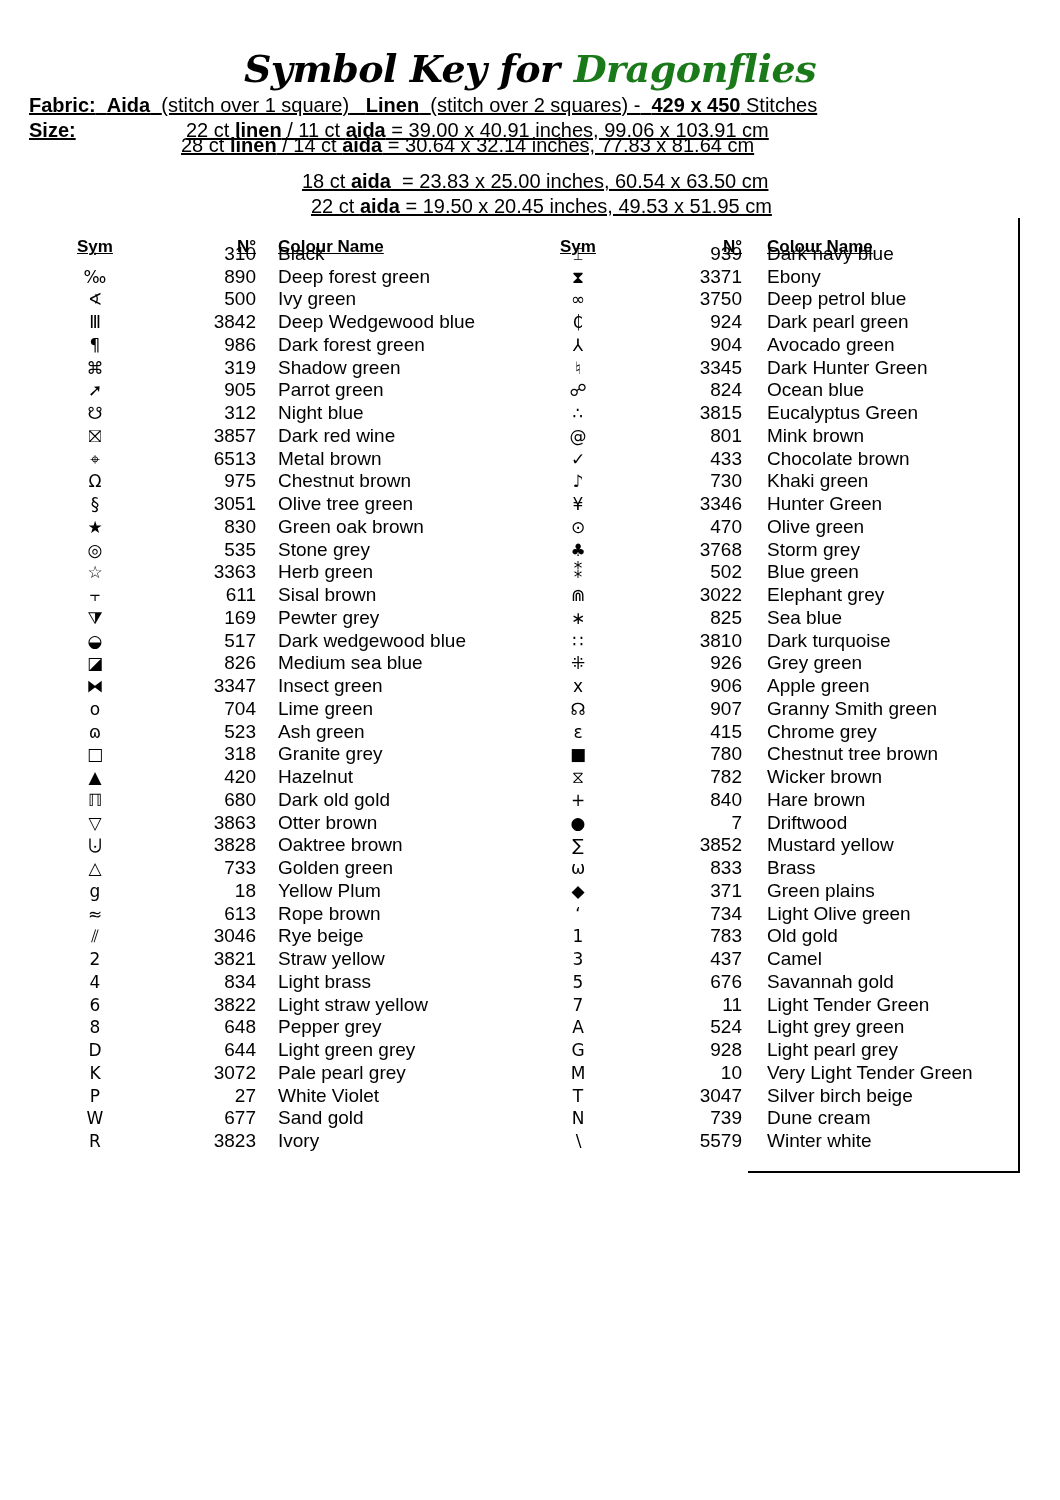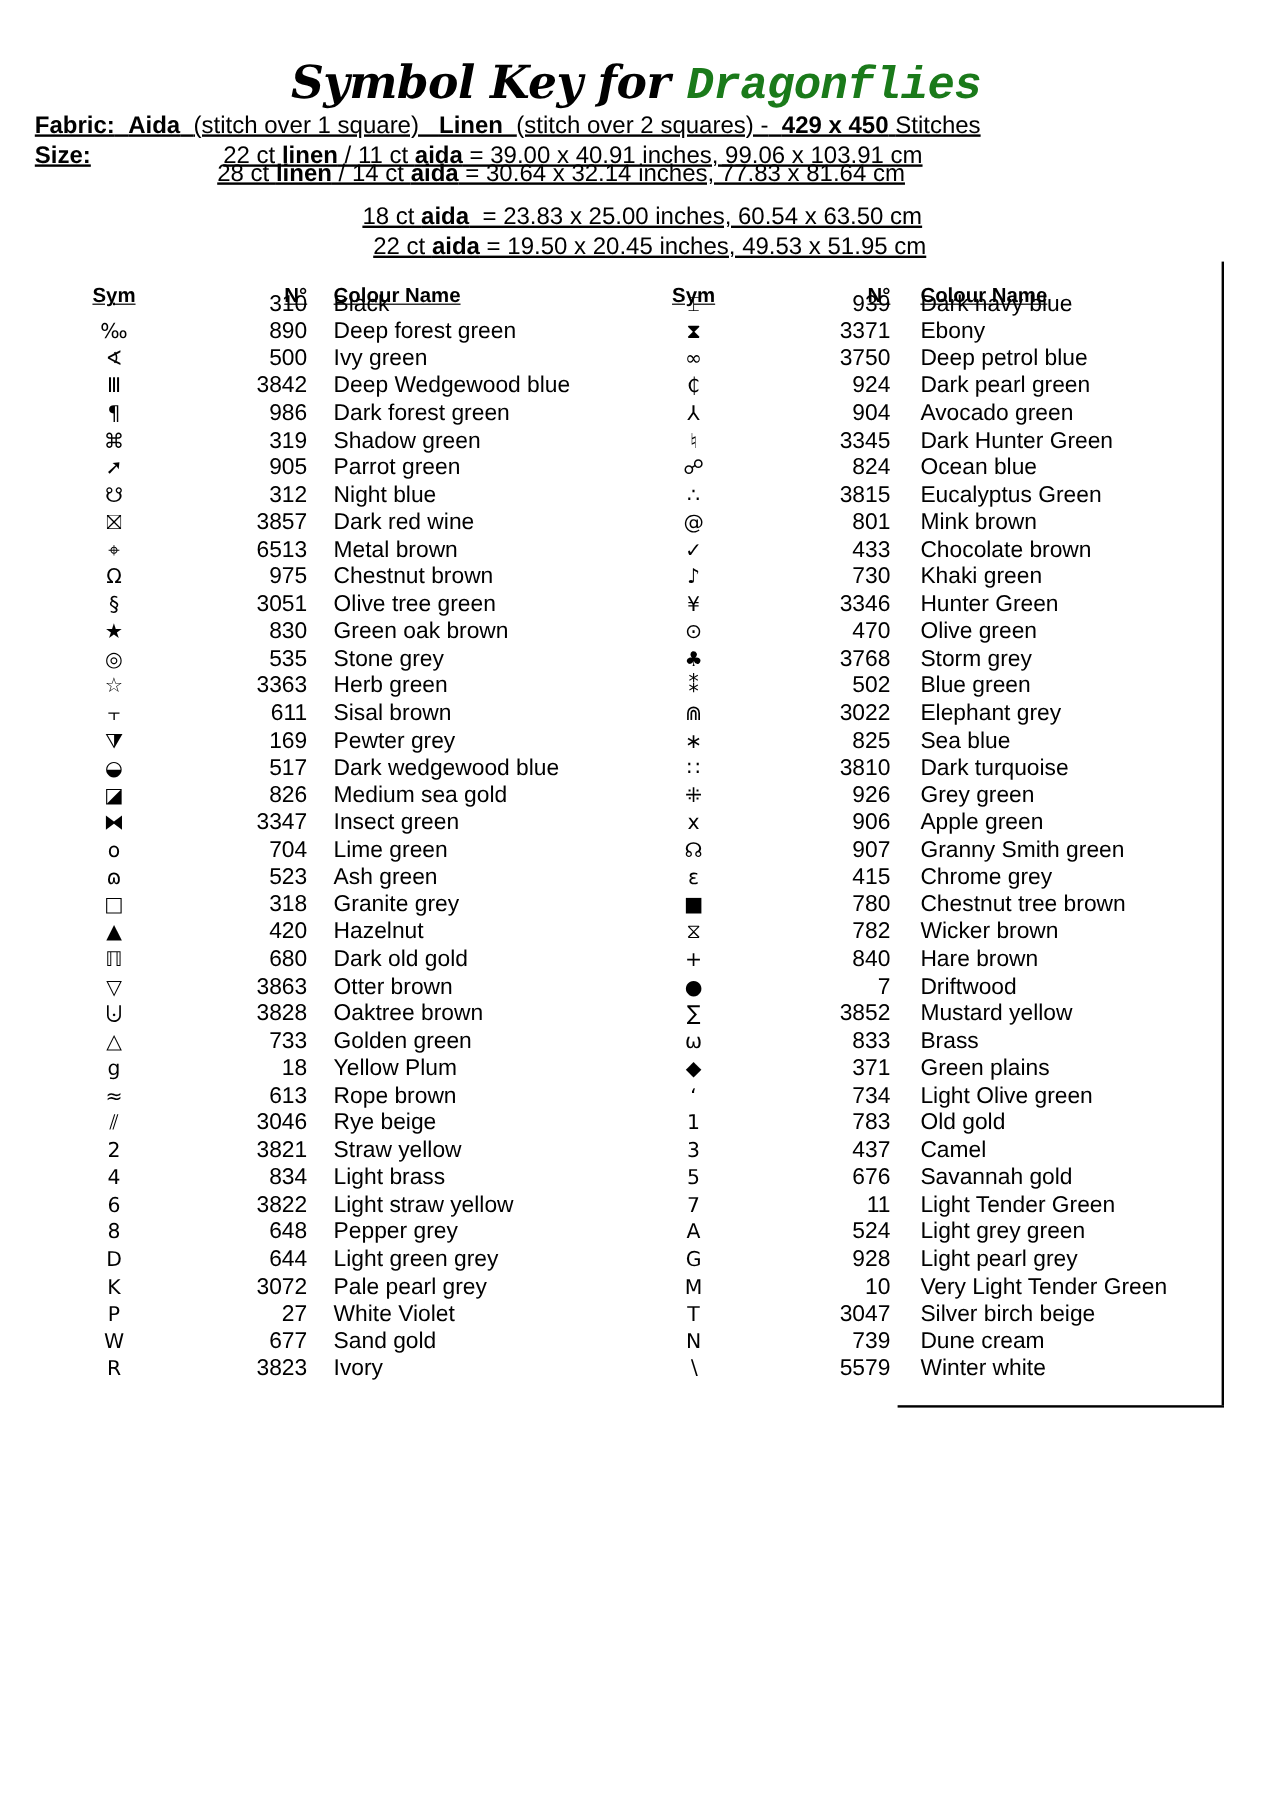--- a/index.html
+++ b/index.html
@@ -5,21 +5,21 @@
     html, body { margin: 0; padding: 0; background: #ffffff; }
     body {
       width: 1060px; height: 1500px; position: relative; overflow: hidden;
       font-family: "Liberation Sans", sans-serif; color: #000;
     }
     .title {
       position: absolute; top: 44px; left: 0; width: 1060px; text-align: center;
       font-family: "DejaVu Serif", serif; font-style: italic; font-weight: bold;
       font-size: 38px; line-height: 50px; letter-spacing: -0.5px;
     }
-    .title .accent { color: #1a7a1a; margin-left: 14px; font-family: Liberation Mono, monospace; }
+    .title .accent { color: #1a7a1a; margin-left: 14px; }
     .info { position: absolute; font-size: 20px; line-height: 25px; white-space: pre; text-decoration: underline; }
     .info b { font-weight: bold; }
     #fabric-line { top: 93px; left: 29px; }
     #size-label { top: 118px; left: 29px; font-weight: bold; }
     #size-1 { top: 118px; left: 186px; }
     #size-2 { top: 133px; left: 181px; }
     #size-3 { top: 169px; left: 302px; }
     #size-4 { top: 194px; left: 311px; }
 
     .col { position: absolute; top: 220px; }
@@ -148,21 +148,21 @@
         <span class="c-name">Pewter grey</span>
       </div>
       <div class="row">
         <span class="c-sym">◒</span>
         <span class="c-num">517</span>
         <span class="c-name">Dark wedgewood blue</span>
       </div>
       <div class="row">
         <span class="c-sym">◪</span>
         <span class="c-num">826</span>
-        <span class="c-name">Medium sea gold</span>
+        <span class="c-name">Medium sea blue</span>
       </div>
       <div class="row">
         <span class="c-sym">⧓</span>
         <span class="c-num">3347</span>
         <span class="c-name">Insect green</span>
       </div>
       <div class="row">
         <span class="c-sym">o</span>
         <span class="c-num">704</span>
         <span class="c-name">Lime green</span>

